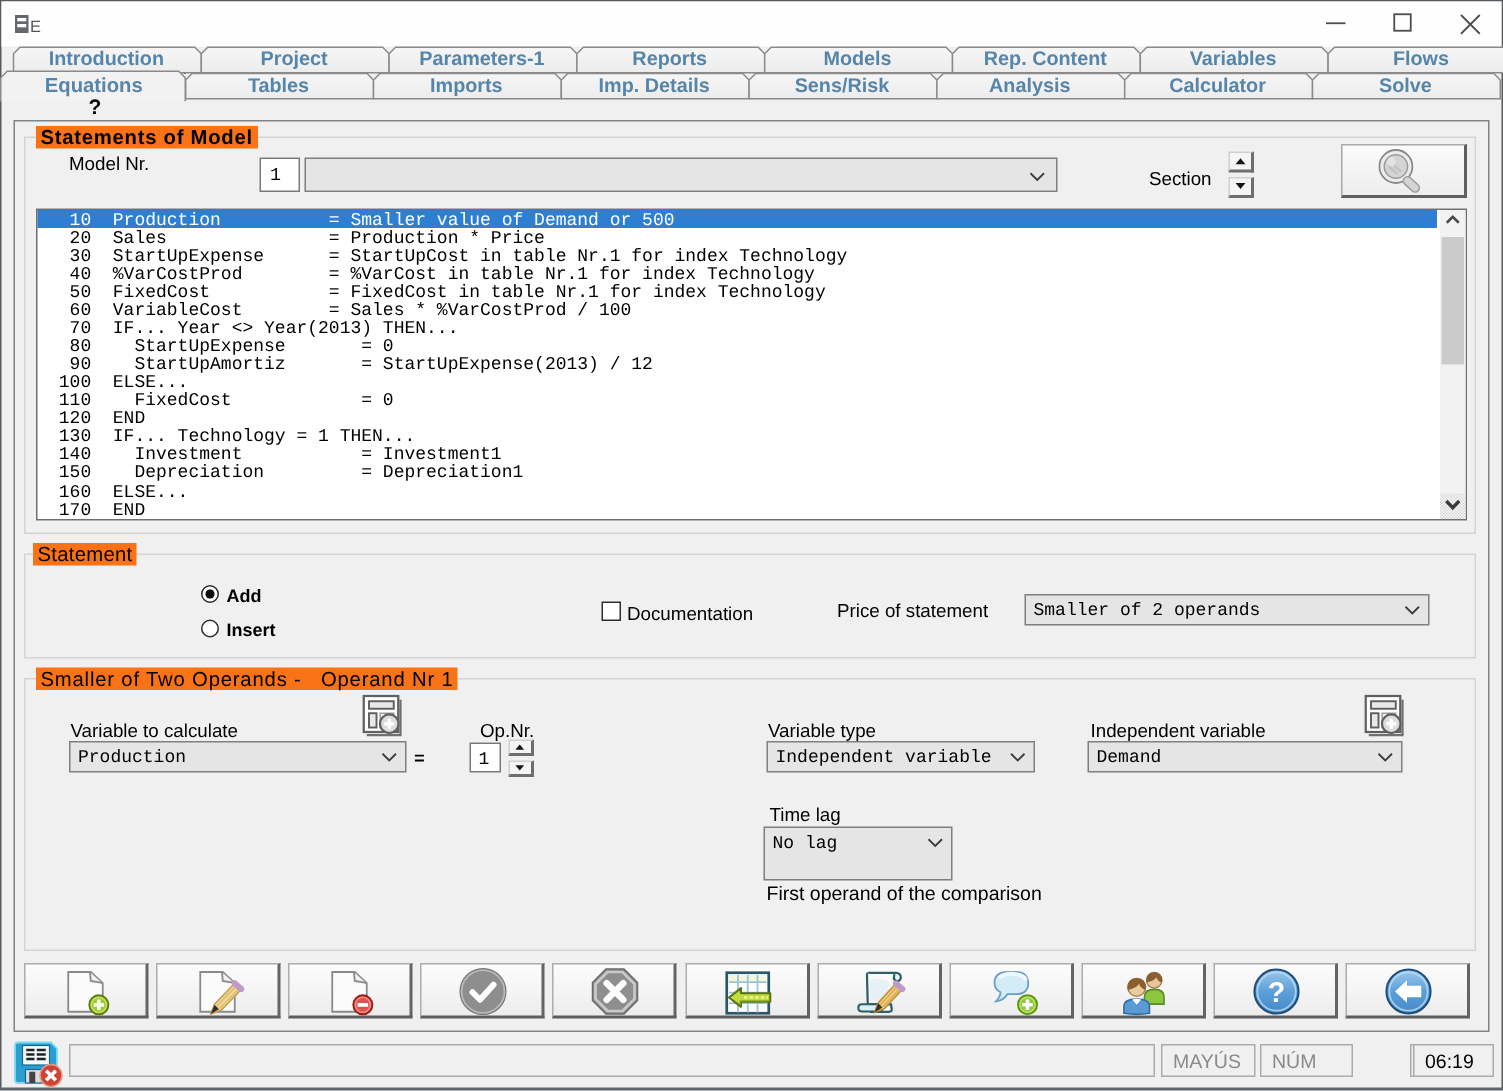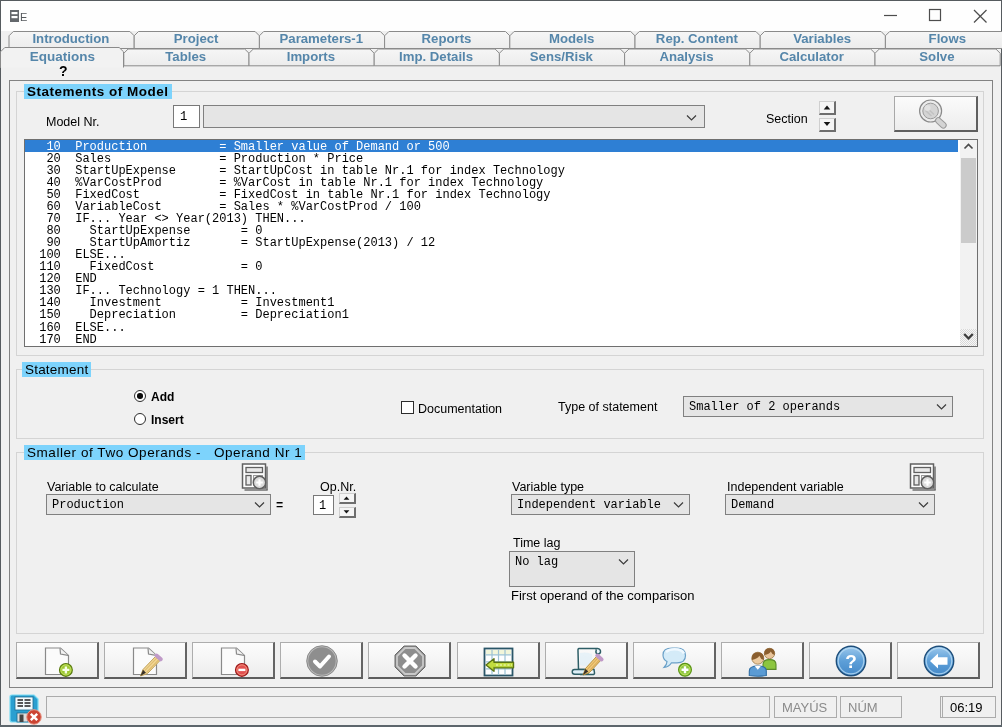--- a/index.html
+++ b/index.html
@@ -7,21 +7,21 @@
 body { font-family:"Liberation Sans", sans-serif; background:#f0f0f0; position:relative; }
 .abs { position:absolute; }
 .win { position:absolute; inset:0; border:1px solid #565b5f; background:#f0f0f0; }
 .titlebar { position:absolute; left:1px; top:1px; right:1px; height:30px; background:#fefefe; }
 .title-text { position:absolute; left:33px; top:9px; font-size:13.6px; color:#4d7c0f; letter-spacing:0.2px;margin-top:28px; }
 .mono { font-family:"Liberation Mono", monospace; }
 .combo { position:absolute; background:#e5e5e5; border:1px solid #808080; font-family:"Liberation Mono", monospace; font-size:12px; color:#000; }
 .combo .txt { position:absolute; left:5px; top:3px; white-space:pre; }
 .combo .chev { position:absolute; right:5px; top:5px; width:11px; height:10px; }
 .fieldset { position:absolute; border:1px solid #d4d4d4; }
-.fieldset > .legend { position:absolute; top:-8px; left:7px; background:#7dd3fc; padding:0 3px; font-size:13.5px; letter-spacing:0.2px; color:#000; white-space:pre; }
+.fieldset > .legend { position:absolute; top:-8px; left:7px; background:#f97316; padding:0 3px; font-size:13.5px; letter-spacing:0.2px; color:#000; white-space:pre; }
 .label { position:absolute; font-size:12.5px; color:#000; white-space:nowrap; }
 .btnbar-btn { position:absolute; width:83px; height:37px; background:linear-gradient(#fcfcfc,#f4f4f4 55%,#ececec); border:1px solid #adadad; border-right:2px solid #646464; border-bottom:2px solid #5c5c5c; }
 .statusbox { position:absolute; height:22px; background:#f0f0f0; border:1px solid #ababab; }
 </style>
 </head>
 <body>
 <div class="win"></div>
 
 <div class="titlebar"></div>
 <svg class="abs" style="left:9px;top:8px" width="18" height="16" viewBox="0 0 18 16">
@@ -78,21 +78,21 @@
     <path d="M 0.5 67.5 L 0.5 51.8 L 4.8 47.5 L 119.2 47.5 L 123.5 51.8 L 123.5 67.5" fill="#f2f2f2" stroke="#8a8a8a" stroke-width="1"></path>
     <text x="62.5" y="61" text-anchor="middle" font-family="Liberation Sans" font-size="13.5" font-weight="bold" fill="#5586aa">Equations</text>
   </svg>
 <div class="abs" style="left:59px;top:63px;font-size:14px;font-weight:bold;">?</div>
 
 <div class="abs" style="left:9px;top:80px;width:984px;height:608px;border:1px solid #828282;background:#f0f0f0;"></div>
 
 <div class="fieldset" style="left:16px;top:91px;width:968px;height:265px;">
   <div class="legend" style="font-weight:bold;font-size:13.5px;letter-spacing:0.5px;left:7px;">Statements of Model</div>
 </div>
-<div class="label" style="left:46px;top:115px;">Model Nr.</div>
+<div class="label" style="left:46px;top:102px;">Model Nr.</div>
 <div class="abs mono" style="left:173px;top:105px;width:27px;height:23px;background:#fff;border:1px solid #787878;font-size:12.2px;padding:4px 0 0 6px;">1</div>
 <div class="combo" style="left:203px;top:105px;width:502px;height:23px;">
   <svg class="chev" style="top:7px;right:7px;" viewBox="0 0 11 10" width="11" height="10">
       <path d="M1 2.5 L5.5 7 L10 2.5" fill="none" stroke="#3c3c3c" stroke-width="1.2"></path>
     </svg>
 </div>
 <div class="label" style="left:766px;top:112px;">Section</div>
 <div class="abs" style="left:819px;top:101px;width:17px;height:14px;background:#f5f5f5;border:1px solid #cfcfcf;border-right:2px solid #6e6e6e;border-bottom:2px solid #6e6e6e;"></div>
 <div class="abs" style="left:819px;top:117.5px;width:17px;height:14px;background:#f5f5f5;border:1px solid #cfcfcf;border-right:2px solid #6e6e6e;border-bottom:2px solid #6e6e6e;"></div>
 <svg class="abs" style="left:819px;top:101px;" width="17" height="31" viewBox="0 0 17 31">
@@ -146,21 +146,21 @@
 <div class="fieldset" style="left:16px;top:369px;width:968px;height:70px;">
   <div class="legend" style="left:5px;">Statement</div>
 </div>
 <div class="abs" style="left:133.5px;top:389.5px;width:12.5px;height:12.5px;border:1px solid #2c2c2c;border-radius:50%;background:#fff;"></div>
 <div class="abs" style="left:137px;top:393px;width:5.5px;height:5.5px;border-radius:50%;background:#0a0a0a;"></div>
 <div class="label" style="left:151px;top:390px;font-weight:bold;font-size:12px;">Add</div>
 <div class="abs" style="left:133.5px;top:412.5px;width:12.5px;height:12.5px;border:1px solid #2c2c2c;border-radius:50%;background:#fff;"></div>
 <div class="label" style="left:151px;top:413px;font-weight:bold;font-size:12px;">Insert</div>
 <div class="abs" style="left:401px;top:401px;width:12.5px;height:12.5px;border:1px solid #2c2c2c;background:#fff;"></div>
 <div class="label" style="left:418px;top:402px;">Documentation</div>
-<div class="label" style="left:558px;top:400px;">Type of statement</div>
+<div class="label" style="left:558px;top:400px;">Price of statement</div>
 <div class="combo" style="left:683px;top:396px;width:270px;height:21px;">
   <div class="txt">Smaller of 2 operands</div>
   <svg class="chev" viewBox="0 0 11 10" width="11" height="10">
       <path d="M1 2.5 L5.5 7 L10 2.5" fill="none" stroke="#3c3c3c" stroke-width="1.2"></path>
     </svg>
 </div>
 
 <div class="fieldset" style="left:16px;top:452px;width:968px;height:182px;">
   <div class="legend" style="letter-spacing:0.55px;">Smaller of Two Operands -   Operand Nr 1</div>
 </div>

